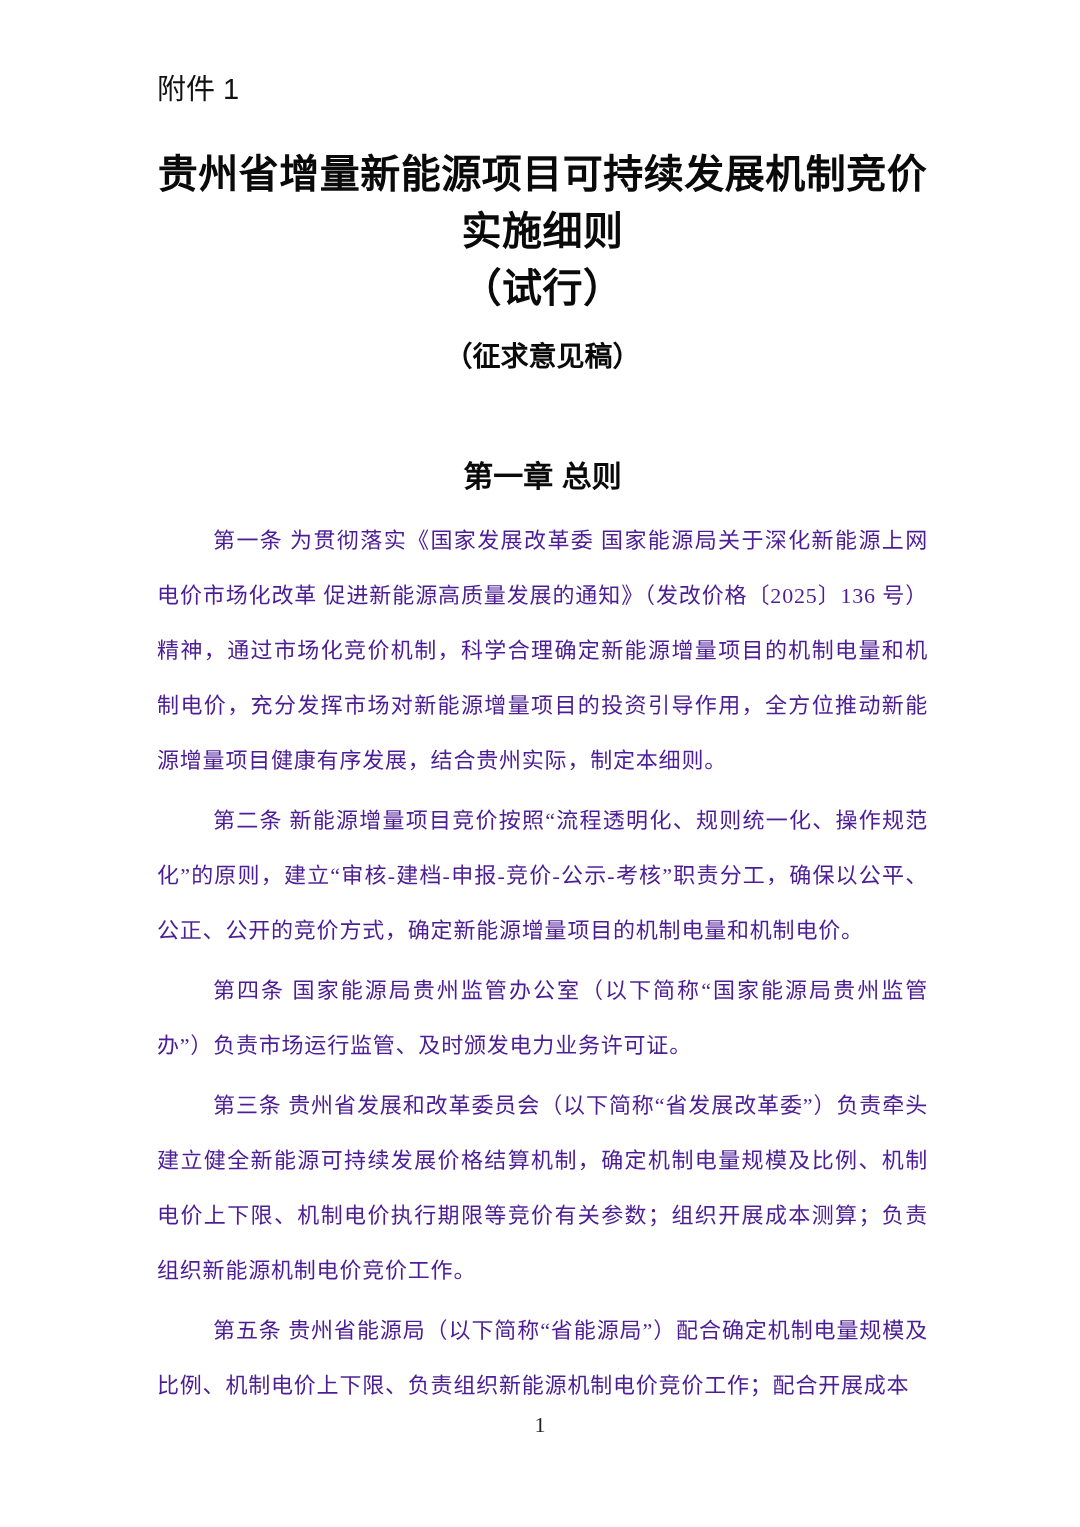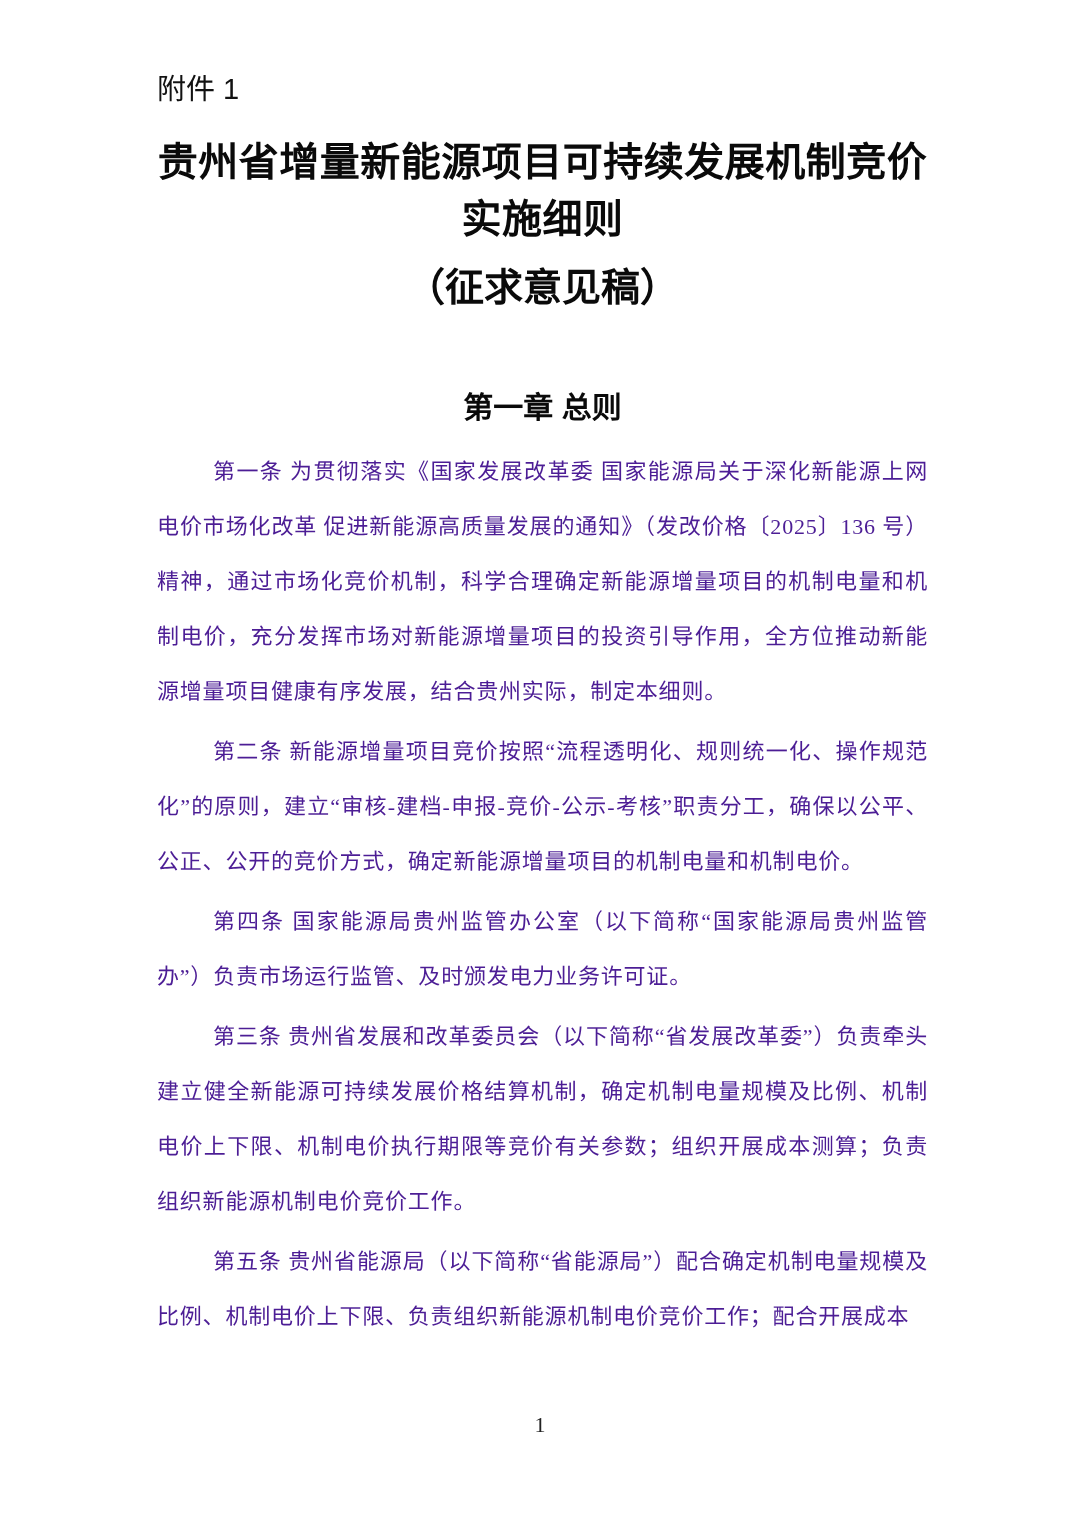--- a/index.html
+++ b/index.html
@@ -20,34 +20,34 @@
     font-family: "Liberation Serif", "DejaVu Serif", serif;
   }
   .attachment {
     font-family: "Liberation Sans", "DejaVu Sans", sans-serif;
     font-size: 29px;
     font-weight: 500;
     line-height: 34px;
     color: #121212;
   }
   .doc-title {
-    margin: 28px 0 0 0;
+    margin: 40px 0 0 0;
     text-align: center;
     font-family: "Liberation Sans", "DejaVu Sans", sans-serif;
     font-size: 40px;
     line-height: 57px;
     font-weight: 700;
     letter-spacing: 0.5px;
     color: #0a0a0a;
   }
   .doc-subtitle {
     margin-top: 22px;
     text-align: center;
     font-family: "Liberation Sans", "DejaVu Sans", sans-serif;
-    font-size: 39px;
+    font-size: 28px;
     font-weight: 600;
     line-height: 36px;
     color: #0a0a0a;
   }
   .doc-body {
     margin-top: 16px;
   }
   .chapter {
     margin: 55px 0 17px 0;
     text-align: center;
@@ -85,20 +85,21 @@
 </style>
 </head>
 <body>
 
 <div class="page">
 
   <div class="attachment">附件 1</div>
 
   <h1 class="doc-title">
     <span>贵州省增量新能源项目可持续发展机制竞价实施细则</span><br>
+    <span>（试行）</span>
   </h1>
 
   <div class="doc-subtitle">（征求意见稿）</div>
 
   <div class="doc-body">
       <section>
         <h2 class="chapter">第一章 总则</h2>
         <p class="para">第一条 为贯彻落实《国家发展改革委 国家能源局关于深化新能源上网电价市场化改革 促进新能源高质量发展的通知》（发改价格〔2025〕136 号）精神，通过市场化竞价机制，科学合理确定新能源增量项目的机制电量和机制电价，充分发挥市场对新能源增量项目的投资引导作用，全方位推动新能源增量项目健康有序发展，结合贵州实际，制定本细则。</p>
         <p class="para">第二条 新能源增量项目竞价按照“流程透明化、规则统一化、操作规范化”的原则，建立“审核-建档-申报-竞价-公示-考核”职责分工，确保以公平、公正、公开的竞价方式，确定新能源增量项目的机制电量和机制电价。</p>
       </section>

